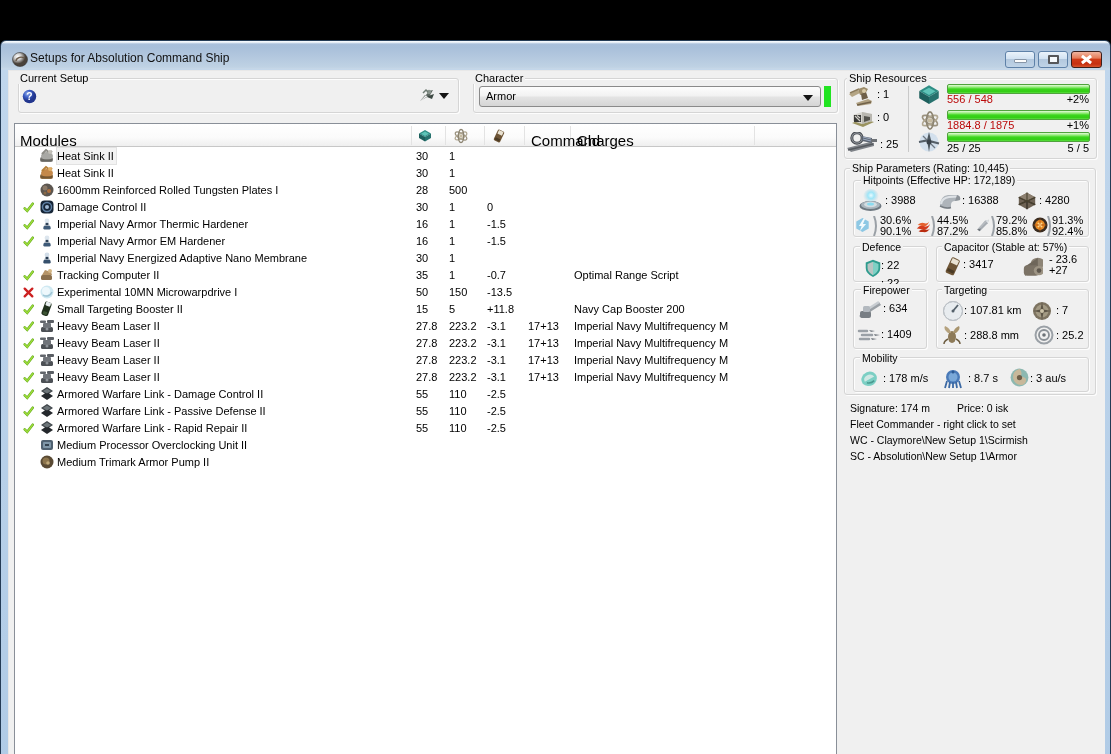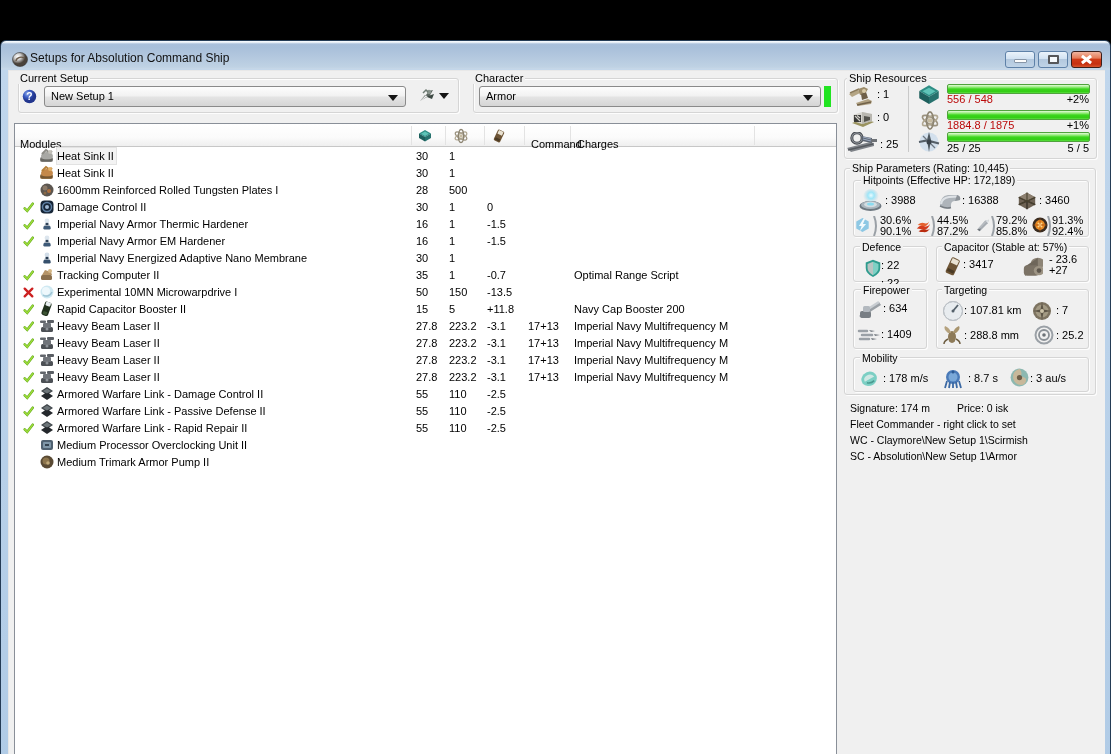--- a/index.html
+++ b/index.html
@@ -23,21 +23,21 @@
   background:linear-gradient(#fdfdfd, #f2f2f2 45%, #e3e3e3 55%, #d5d5d5); }
 .combo .tx { position:absolute; left:6px; top:3px; font-size:11px; color:#000; }
 .combo .ar { position:absolute; right:7px; top:8px; width:0; height:0; border-left:5px solid transparent; border-right:5px solid transparent; border-top:6px solid #141414; }
 
 .wbtn { position:absolute; top:10px; height:17px; border-radius:3px; }
 
 #tbl { position:absolute; left:13px; top:82px; width:823px; height:647px; background:#fff; border:1px solid #898f98; }
 #thead { position:absolute; left:0; top:0; width:100%; height:23px;
   background:linear-gradient(#ffffff, #fbfbfb 60%, #efefef 100%); border-bottom:1px solid #c7c7c7; }
 .hsep { position:absolute; top:2px; width:1px; height:19px; background:#e3e3e3; }
-.hl { position:absolute; top:14px; font-size:11px; color:#000; }
+.hl { position:absolute; top:8px; font-size:15px; color:#000; }
 .row { position:absolute; left:0; width:100%; height:17px; font-size:11px; color:#000; }
 .row .nm { position:absolute; left:42px; top:2px; white-space:nowrap; }
 .row .c1 { position:absolute; left:401px; top:2px; }
 .row .c2 { position:absolute; left:434px; top:2px; }
 .row .c3 { position:absolute; left:472px; top:2px; }
 .row .c4 { position:absolute; left:513px; top:2px; }
 .row .c5 { position:absolute; left:559px; top:2px; white-space:nowrap; }
 .row svg.mic { position:absolute; left:24px; top:0px; }
 .row svg.chk { position:absolute; left:8px; top:3px; }
 
@@ -85,24 +85,20 @@
     <defs>
         <radialGradient id="qball" cx="35%" cy="30%">
           <stop offset="0%" stop-color="#93aeea"></stop>
           <stop offset="55%" stop-color="#3a5cc4"></stop>
           <stop offset="100%" stop-color="#22368e"></stop>
         </radialGradient>
       </defs>
     <circle cx="8" cy="8" r="7.2" fill="url(#qball)"></circle>
     <text x="8" y="12" text-anchor="middle" font-size="11" font-weight="bold" fill="#fff" font-family="Liberation Sans">?</text>
   </svg>
-  <div class="combo" style="left:43px;top:45px;width:362px;">
-      <div class="tx">New Setup 1</div>
-      <div class="ar"></div>
-    </div>
   <svg class="abs" style="left:417px;top:46px" width="18" height="18" viewBox="0 0 18 18">
     <path d="M2 14 L7 8 L11 10 L15 3 L11 4 L8 8 Z" fill="#5c6660"></path>
     <path d="M2 14 L9 10 L14 12 L16 7 L10 9 Z" fill="#3e4a44"></path>
     <circle cx="11" cy="5" r="2.2" fill="#8a958e"></circle>
     <path d="M5 6 L8 3 L10 5" stroke="#6d7a72" stroke-width="1.5" fill="none"></path>
   </svg>
   <div class="abs" style="left:438px;top:52px;width:0;height:0;border-left:5px solid transparent;border-right:5px solid transparent;border-top:6px solid #141414"></div>
 
   <div class="gb" style="left:472px;top:37px;width:365px;height:35px;"></div>
   <div class="abs t11" style="left:472px;top:31px;background:#f0f0f0;padding:0 2px">Character</div>
@@ -329,21 +325,21 @@
       <div class="row" style="top:177px">
           <svg class="chk" width="11" height="11" viewBox="0 0 13 13">
             <path d="M2 7.5 L5 10.5 L11.5 2" stroke="#68ac1e" stroke-width="3" fill="none" stroke-linecap="round"></path>
             <path d="M2 7.5 L5 10.5 L11.5 2" stroke="#9fdf3c" stroke-width="1.6" fill="none" stroke-linecap="round"></path>
           </svg>
           <svg class="mic" width="16" height="16" viewBox="0 0 16 16">
             <rect x="4" y="1" width="7" height="14" rx="2" fill="#20301c" transform="rotate(20 8 8)"></rect>
             <rect x="5" y="1" width="5" height="4" rx="1" fill="#e8eef0" transform="rotate(20 8 8)"></rect>
             <rect x="5.5" y="11" width="4" height="3" fill="#3c5434" transform="rotate(20 8 8)"></rect>
           </svg>
-          <div class="nm" style="">Rapid Capacitor Booster II</div>
+          <div class="nm" style="">Small Targeting Booster II</div>
           <div class="c1">15</div>
           <div class="c2">5</div>
           <div class="c3">+11.8</div>
           <div class="c5">Navy Cap Booster 200</div>
         </div>
       <div class="row" style="top:194px">
           <svg class="chk" width="11" height="11" viewBox="0 0 13 13">
             <path d="M2 7.5 L5 10.5 L11.5 2" stroke="#68ac1e" stroke-width="3" fill="none" stroke-linecap="round"></path>
             <path d="M2 7.5 L5 10.5 L11.5 2" stroke="#9fdf3c" stroke-width="1.6" fill="none" stroke-linecap="round"></path>
           </svg>
@@ -606,21 +602,21 @@
       <circle cx="11" cy="4" r="1.5" fill="#2c5a94"></circle>
       <path d="M5 13 L3 20 M8 14 L7 20 M11 14 L11 20 M14 14 L15 20 M17 13 L19 20" stroke="#3c6aa4" stroke-width="1.8"></path>
     </svg>
   <svg class="abs" style="left:1008px;top:326px" width="21" height="21" viewBox="0 0 20 20">
       <circle cx="10" cy="10" r="8.5" fill="#8db8b0"></circle>
       <path d="M10 10 Q14 6 10 2 Q3 4 4 11 Q6 18 13 17 Q17 15 16 11 Q13 8 10 10" fill="#c8b89a"></path>
       <circle cx="10" cy="10" r="2.5" fill="#6e5e48"></circle>
     </svg>
   <div class="abs t11" style="left:884px;top:153px">: 3988</div>
   <div class="abs t11" style="left:961px;top:153px">: 16388</div>
-  <div class="abs t11" style="left:1038px;top:153px">: 3460</div>
+  <div class="abs t11" style="left:1038px;top:153px">: 4280</div>
   <div class="abs t11" style="left:879px;top:174px;line-height:10.5px">30.6%<br>90.1%</div>
   <div class="abs t11" style="left:936px;top:174px;line-height:10.5px">44.5%<br>87.2%</div>
   <div class="abs t11" style="left:995px;top:174px;line-height:10.5px">79.2%<br>85.8%</div>
   <div class="abs t11" style="left:1051px;top:174px;line-height:10.5px">91.3%<br>92.4%</div>
 
   <div class="gb" style="left:852px;top:205px;width:74px;height:36px;"></div>
   <div class="abs t10" style="left:859px;top:200px;background:#f0f0f0;padding:0 2px">Defence</div>
   <div class="abs t11" style="left:880px;top:215px;line-height:18px">: 22<br>: 22</div>
 
   <div class="gb" style="left:935px;top:205px;width:153px;height:36px;"></div>

